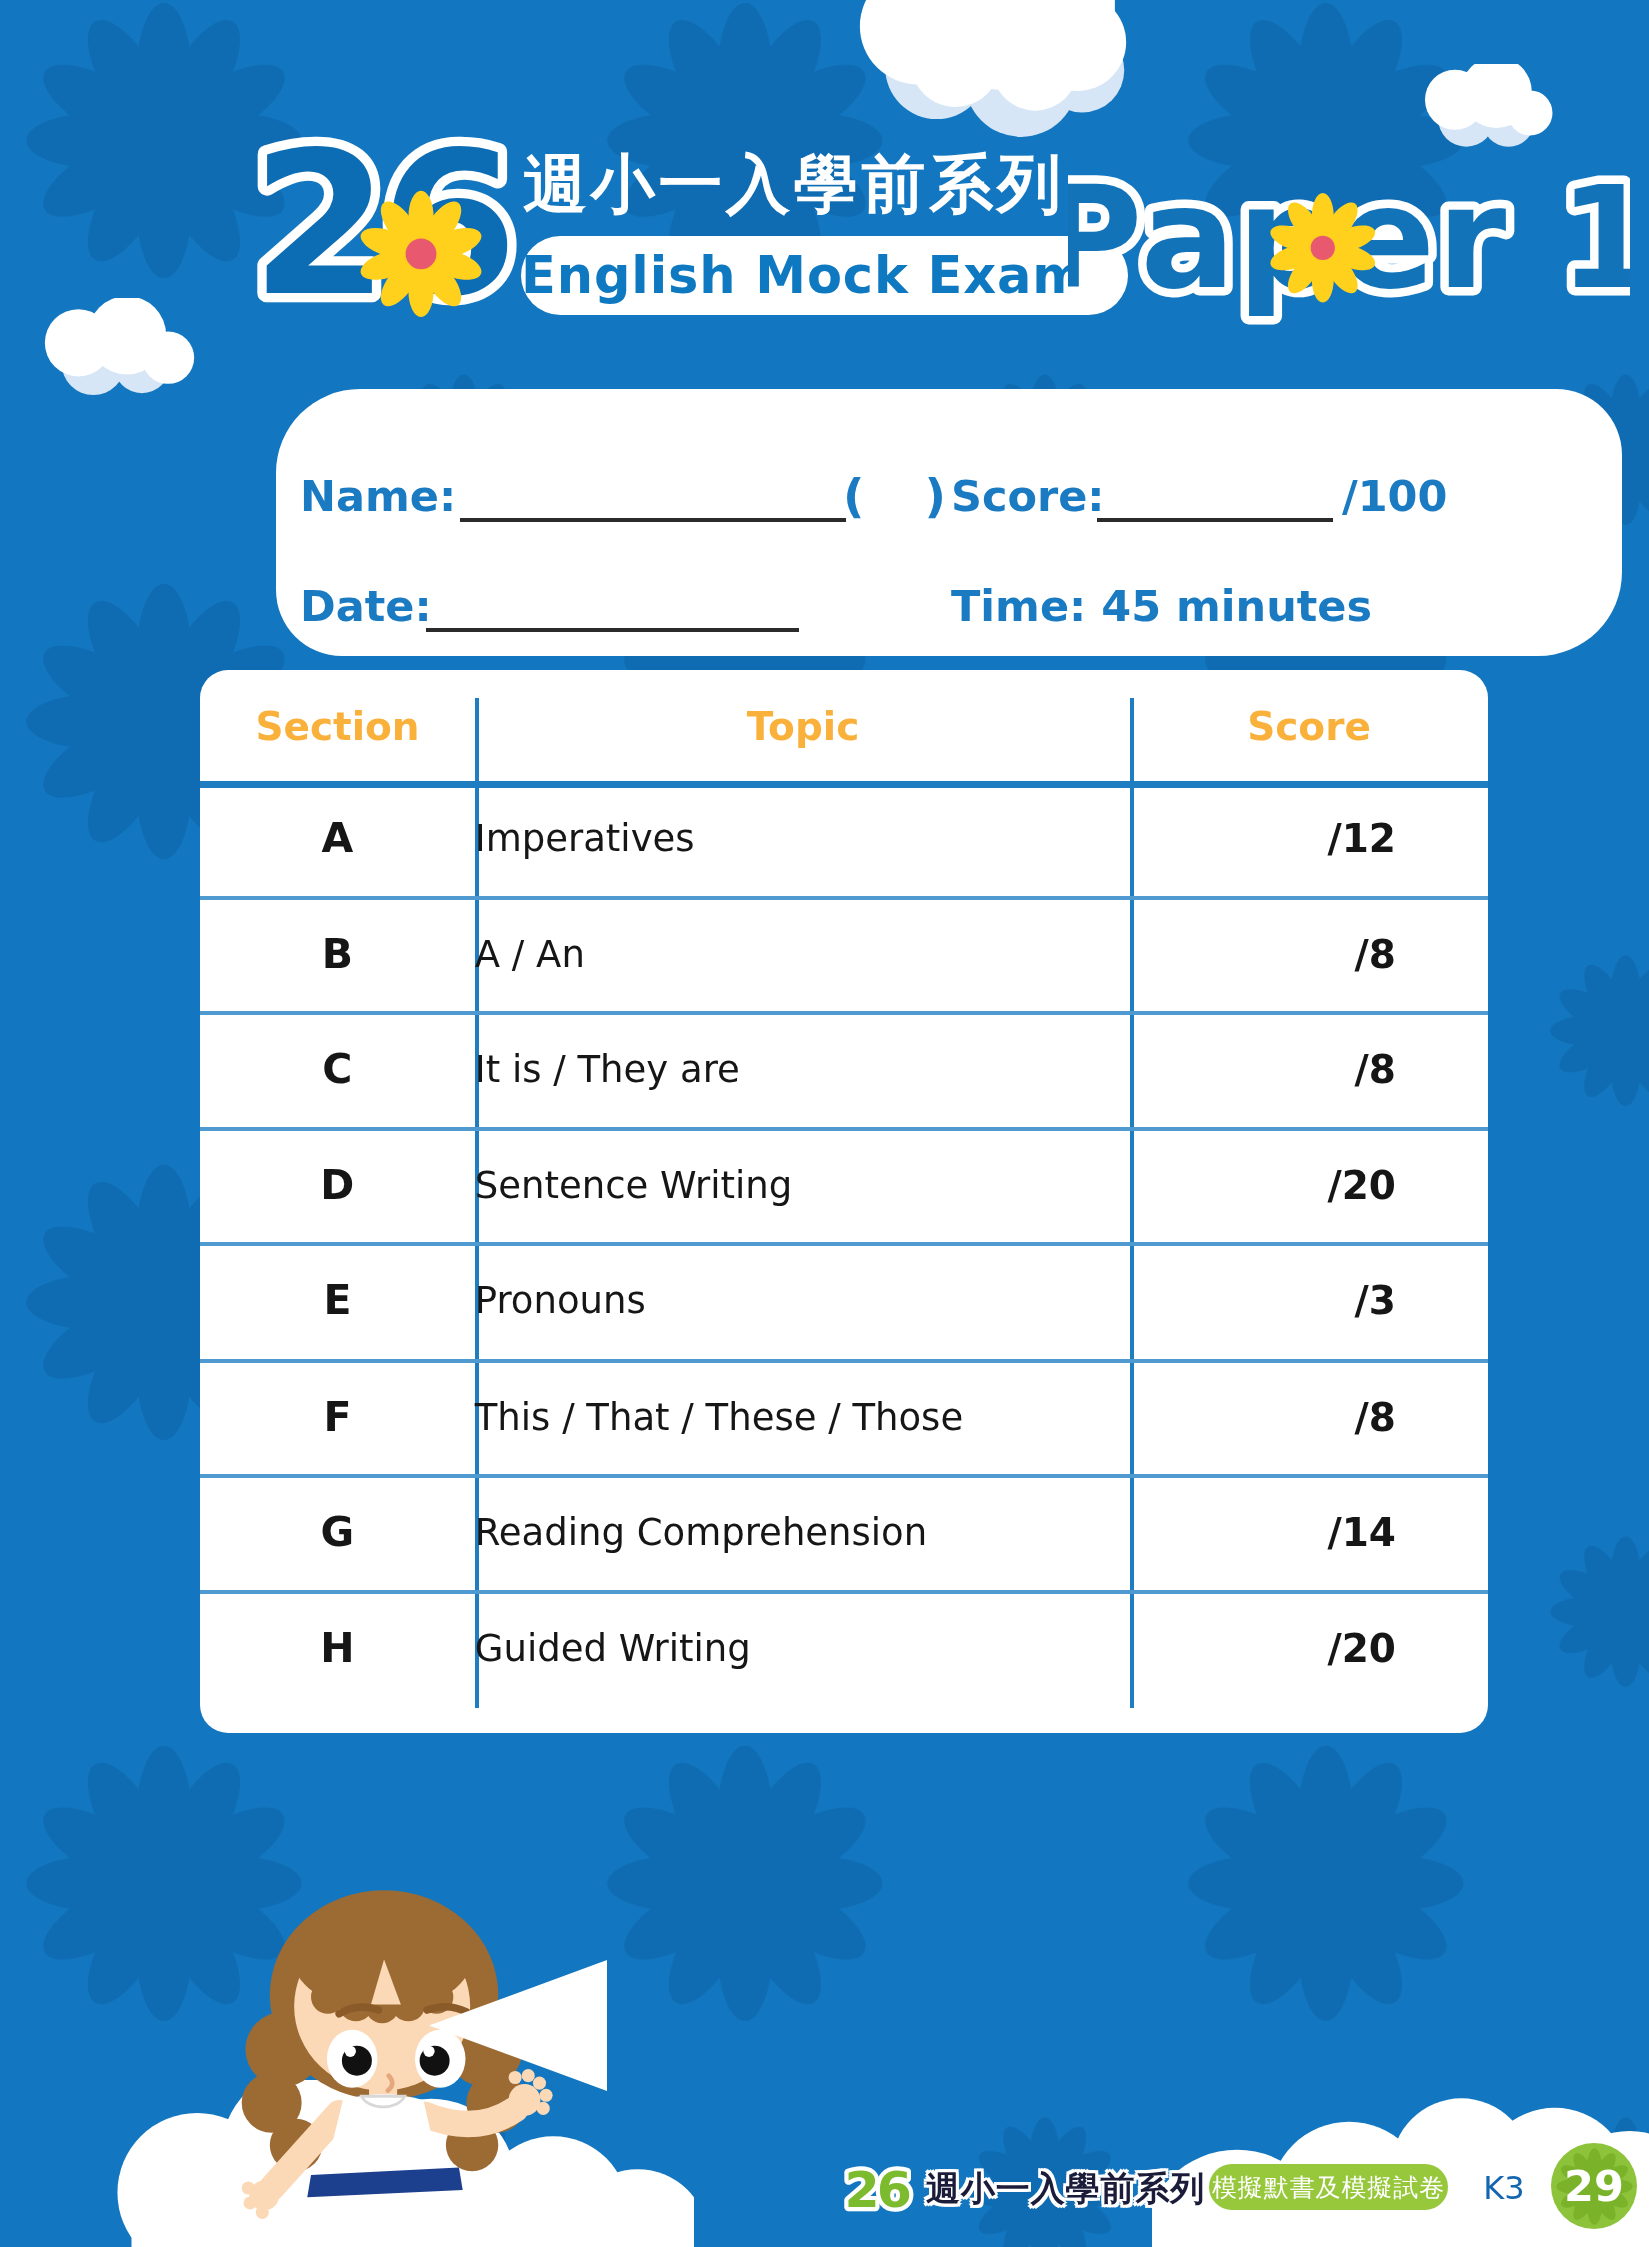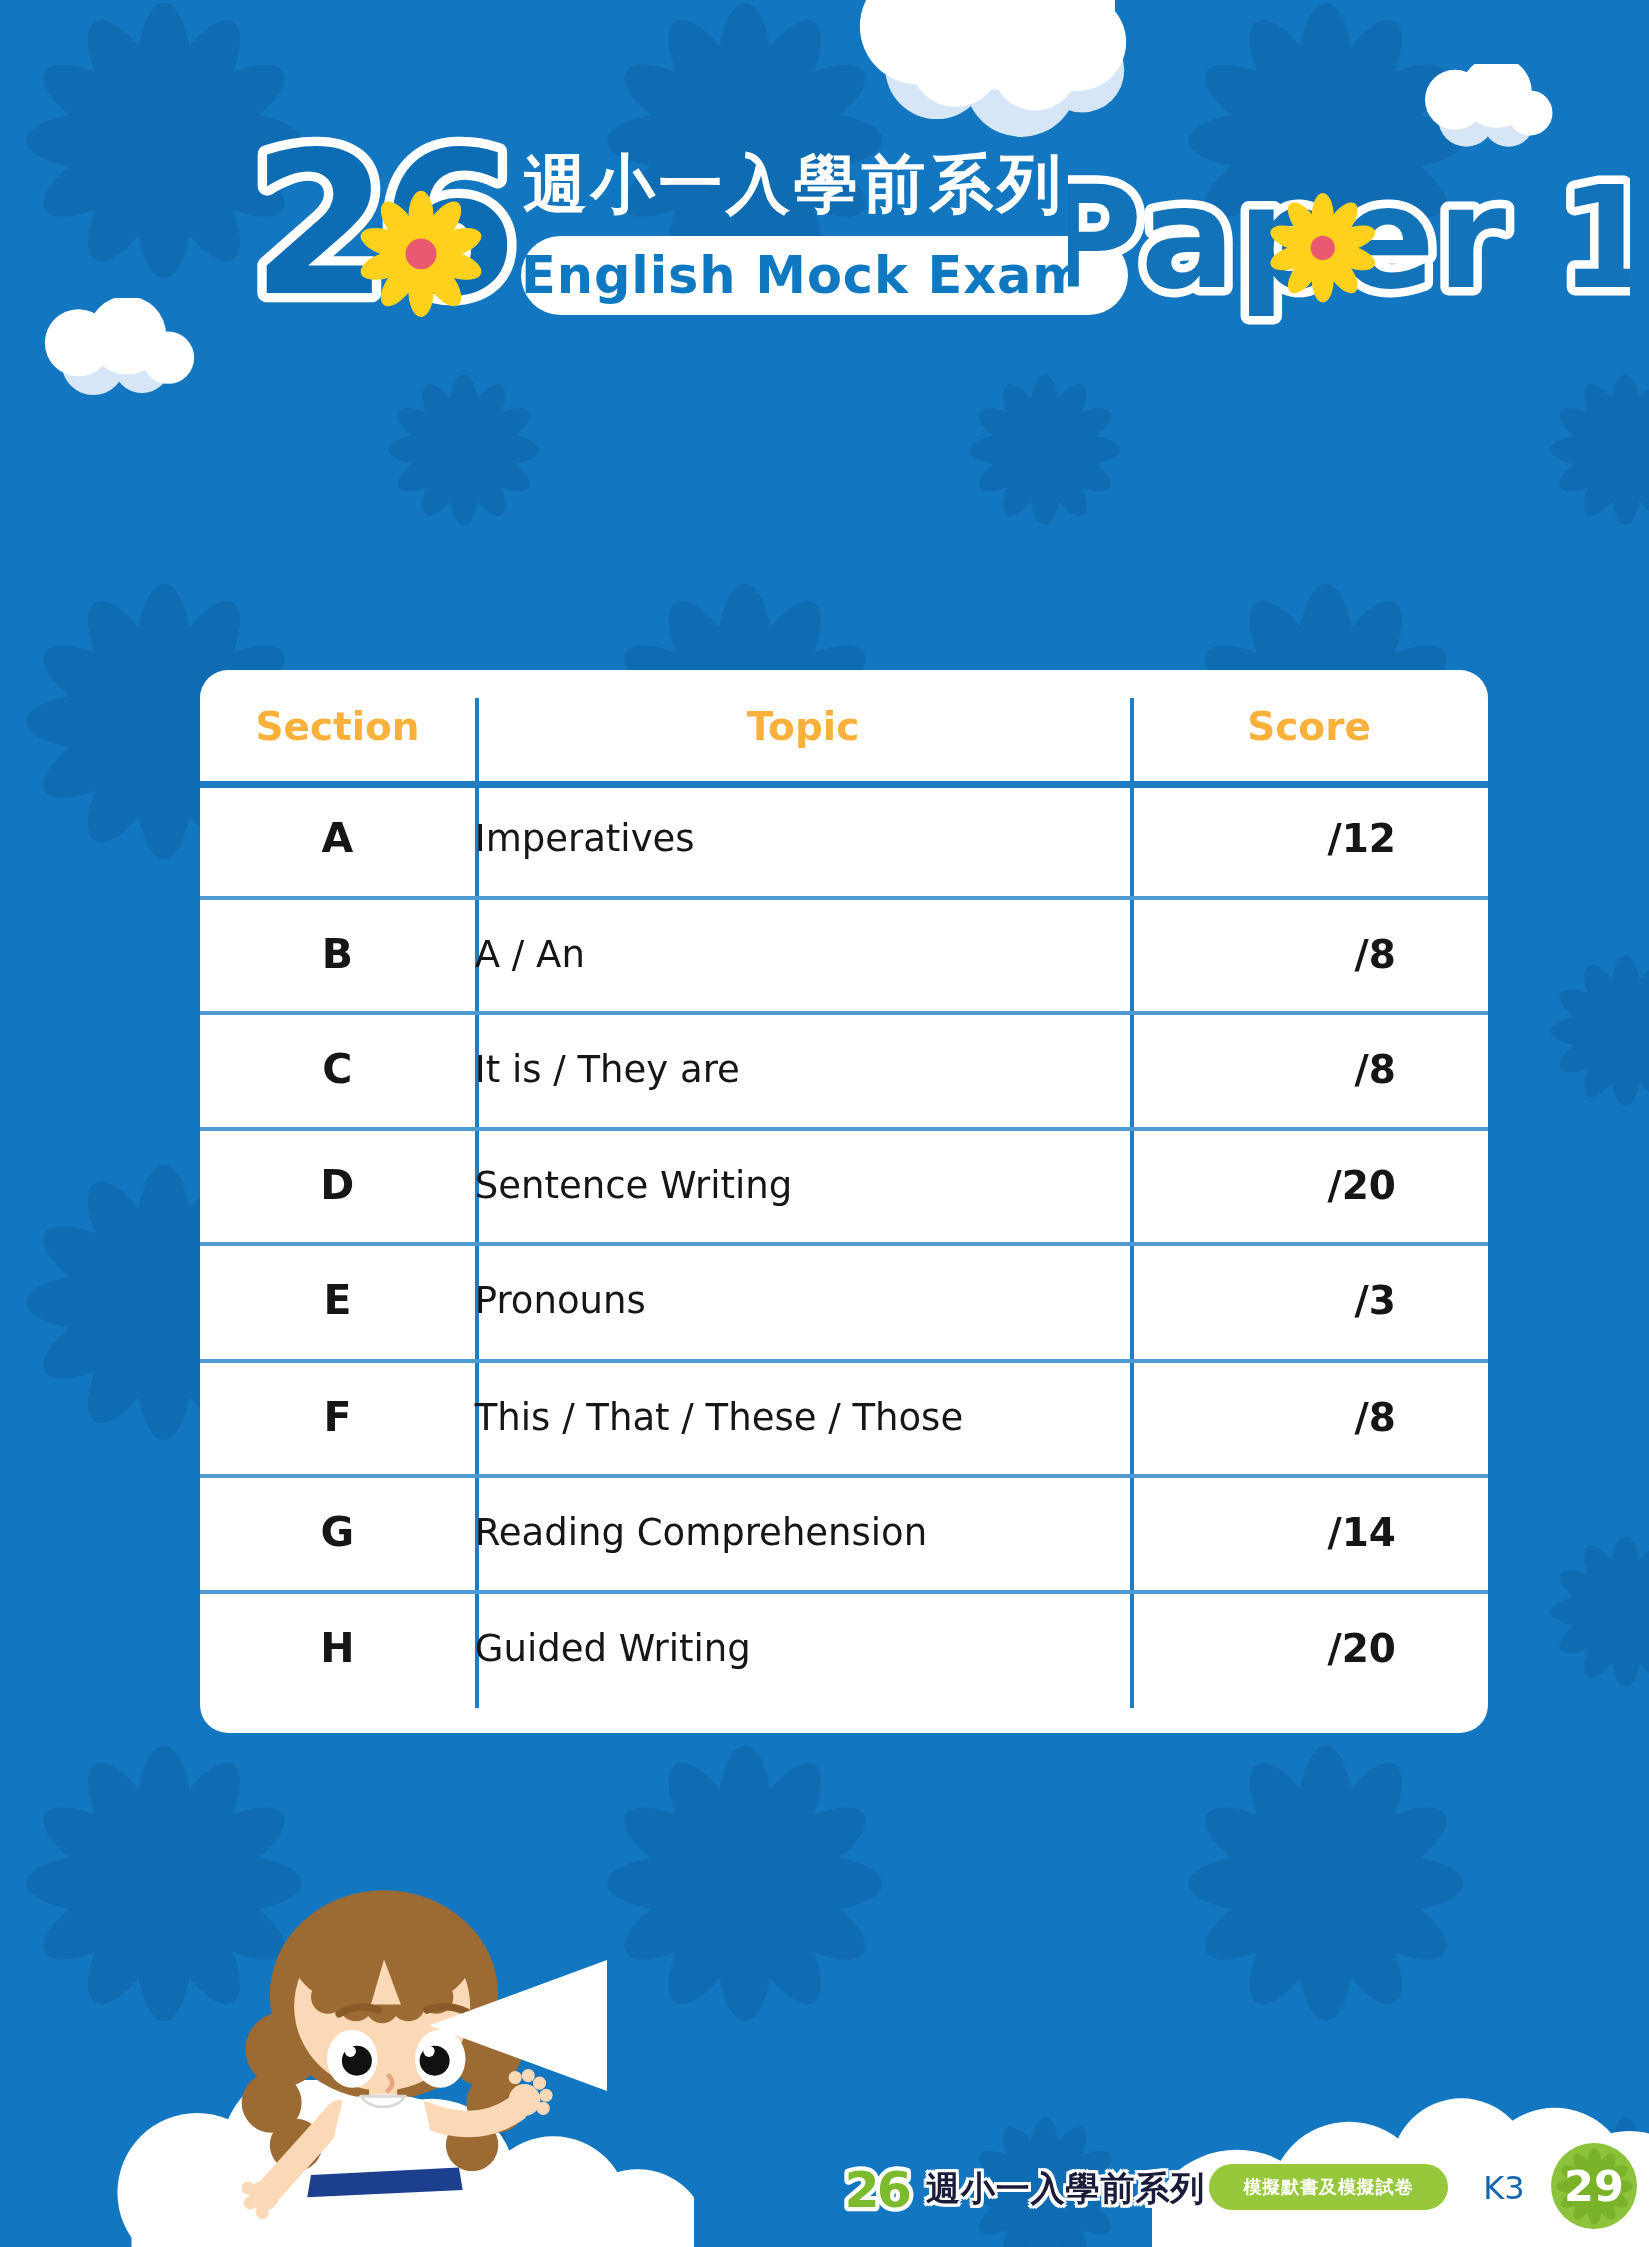--- a/index.html
+++ b/index.html
@@ -45,21 +45,21 @@
              font-size:49px;color:#141414;}
 
   
   .footer-series{position:absolute;left:926px;top:2166px;font-size:34px;font-weight:bold;color:#1b1b3a;
         white-space:nowrap;letter-spacing:0.9px;
         text-shadow:-2.8px -2.8px 0 #fff,2.8px -2.8px 0 #fff,-2.8px 2.8px 0 #fff,2.8px 2.8px 0 #fff,
                     0 -2.8px 0 #fff,0 2.8px 0 #fff,-2.8px 0 0 #fff,2.8px 0 0 #fff;}
   .footer-pill{position:absolute;left:1206px;top:2161px;width:245px;height:52px;background:#97c83c;
                border-radius:26px;display:flex;align-items:center;justify-content:center;
                border:3.7px solid #ffffff;box-sizing:border-box;}
-  .footer-pill span{color:#ffffff;font-weight:bold;font-size:18px;letter-spacing:0.9px;white-space:nowrap;}
+  .footer-pill span{color:#ffffff;font-weight:normal;font-size:25px;letter-spacing:0.9px;white-space:nowrap;}
   .k3-pill{position:absolute;left:1462px;top:2164px;width:84px;height:47px;background:#ffffff;
            border-radius:24px;display:flex;align-items:center;justify-content:center;}
   .k3-pill span{color:#1566b0;font-weight:normal;font-size:32px;}
   .page-badge{position:absolute;left:1551px;top:2143px;width:86px;height:86px;border-radius:50%;
               background:#8cc33b;display:flex;align-items:center;justify-content:center;}
   .page-badge .num{position:relative;color:#ffffff;font-weight:bold;font-size:43px;}
 </style>
 </head>
 <body>
 
@@ -158,20 +158,34 @@
   </div>
 
   <svg class="abs" style="left:1068px;top:139px" width="562" height="197" viewBox="0 0 600 210">
     <text x="300" y="158" text-anchor="middle" font-family="DejaVu Sans, Liberation Sans, sans-serif" font-size="150" font-weight="bold" letter-spacing="2" fill="#1273b8" stroke="#ffffff" stroke-width="18" stroke-linejoin="round" style="paint-order:stroke">Paper 1</text>
     <g transform="translate(272,116) scale(1.3)">
       <use href="#petals10" fill="#ffd11d"></use>
       <circle r="10" fill="#e8596f"></circle>
     </g>
   </svg>
 
+  <div class="card info-card">
+    <div class="blue-label" style="left:24px;top:82px">Name:</div>
+    <div class="fill-line" style="left:184px;top:129px;width:386px"></div>
+    <div class="paren-box">
+      <span>(</span>
+      <span>)</span>
+    </div>
+    <div class="blue-label" style="left:675px;top:82px">Score:</div>
+    <div class="fill-line" style="left:821px;top:129px;width:236px"></div>
+    <div class="blue-label" style="left:1066px;top:82px">/100</div>
+    <div class="blue-label" style="left:24px;top:192px">Date:</div>
+    <div class="fill-line" style="left:150px;top:239px;width:373px"></div>
+    <div class="blue-label" style="left:675px;top:192px">Time: 45 minutes</div>
+  </div>
 
   <div class="card table-card">
     <div class="vline" style="left:275px"></div>
     <div class="vline" style="left:930px"></div>
 
     <div class="thead" style="left:0;width:275px">Section</div>
     <div class="thead" style="left:275px;width:656px">Topic</div>
     <div class="thead" style="left:930px;width:358px">Score</div>
 
     <div class="hline-thick"></div>

